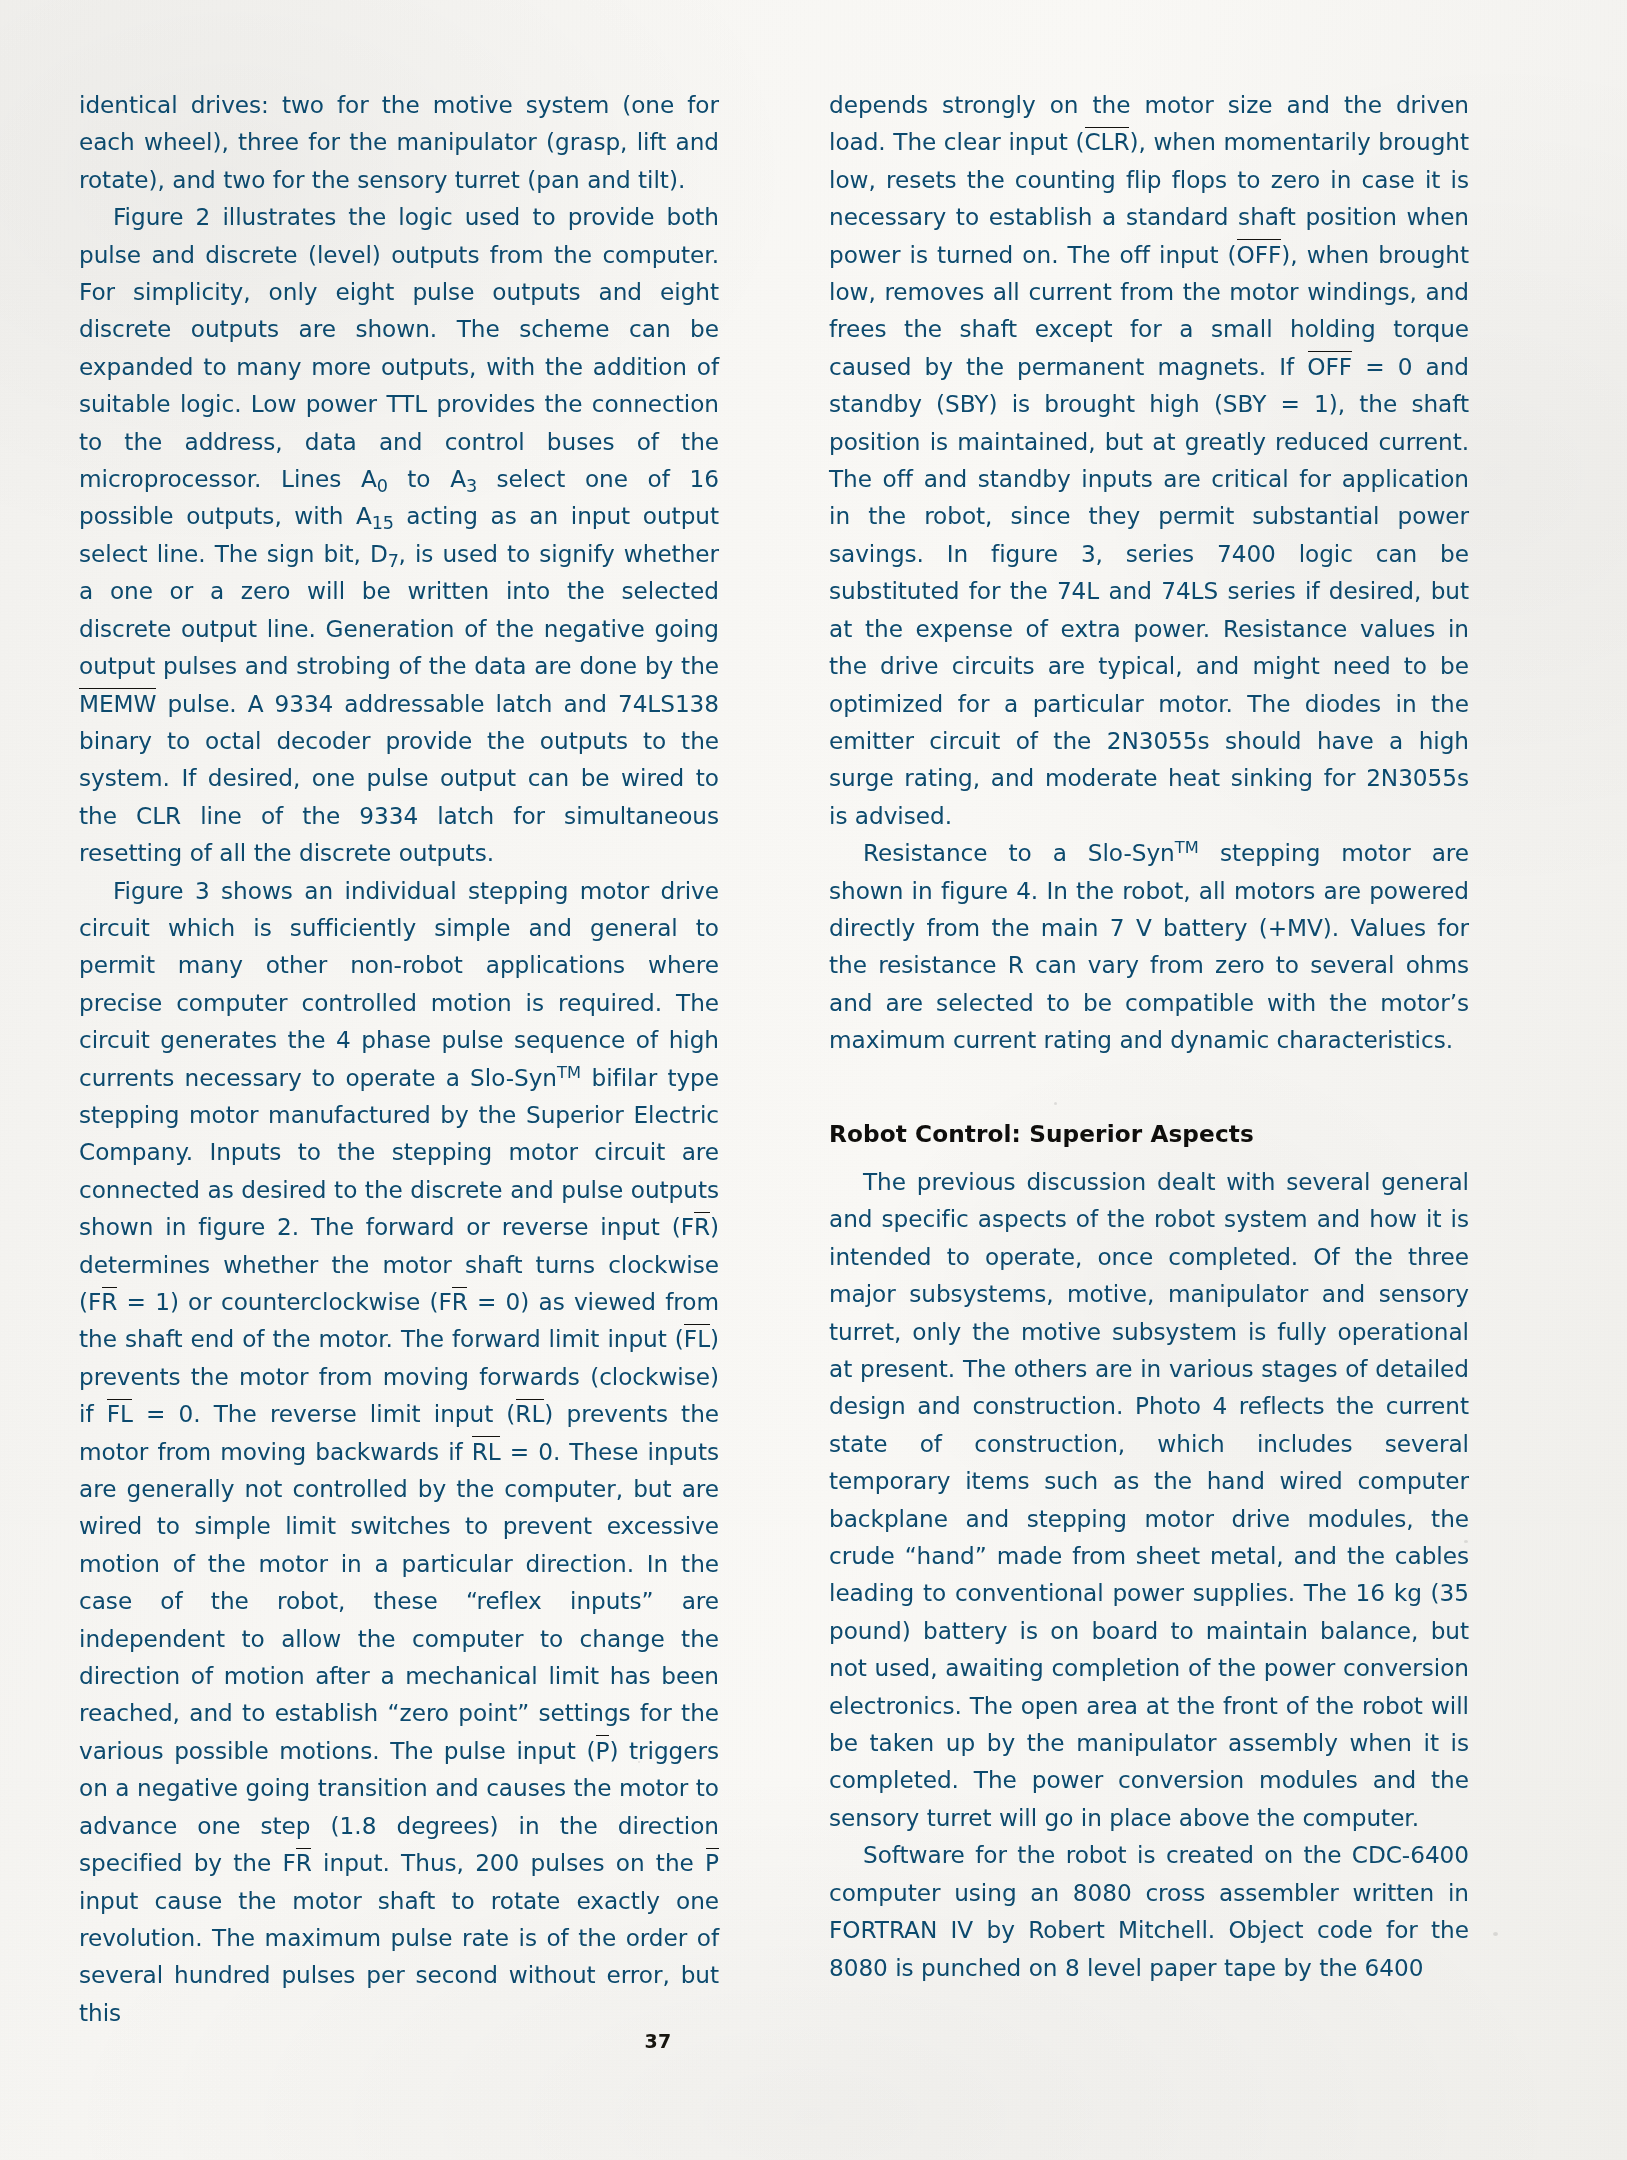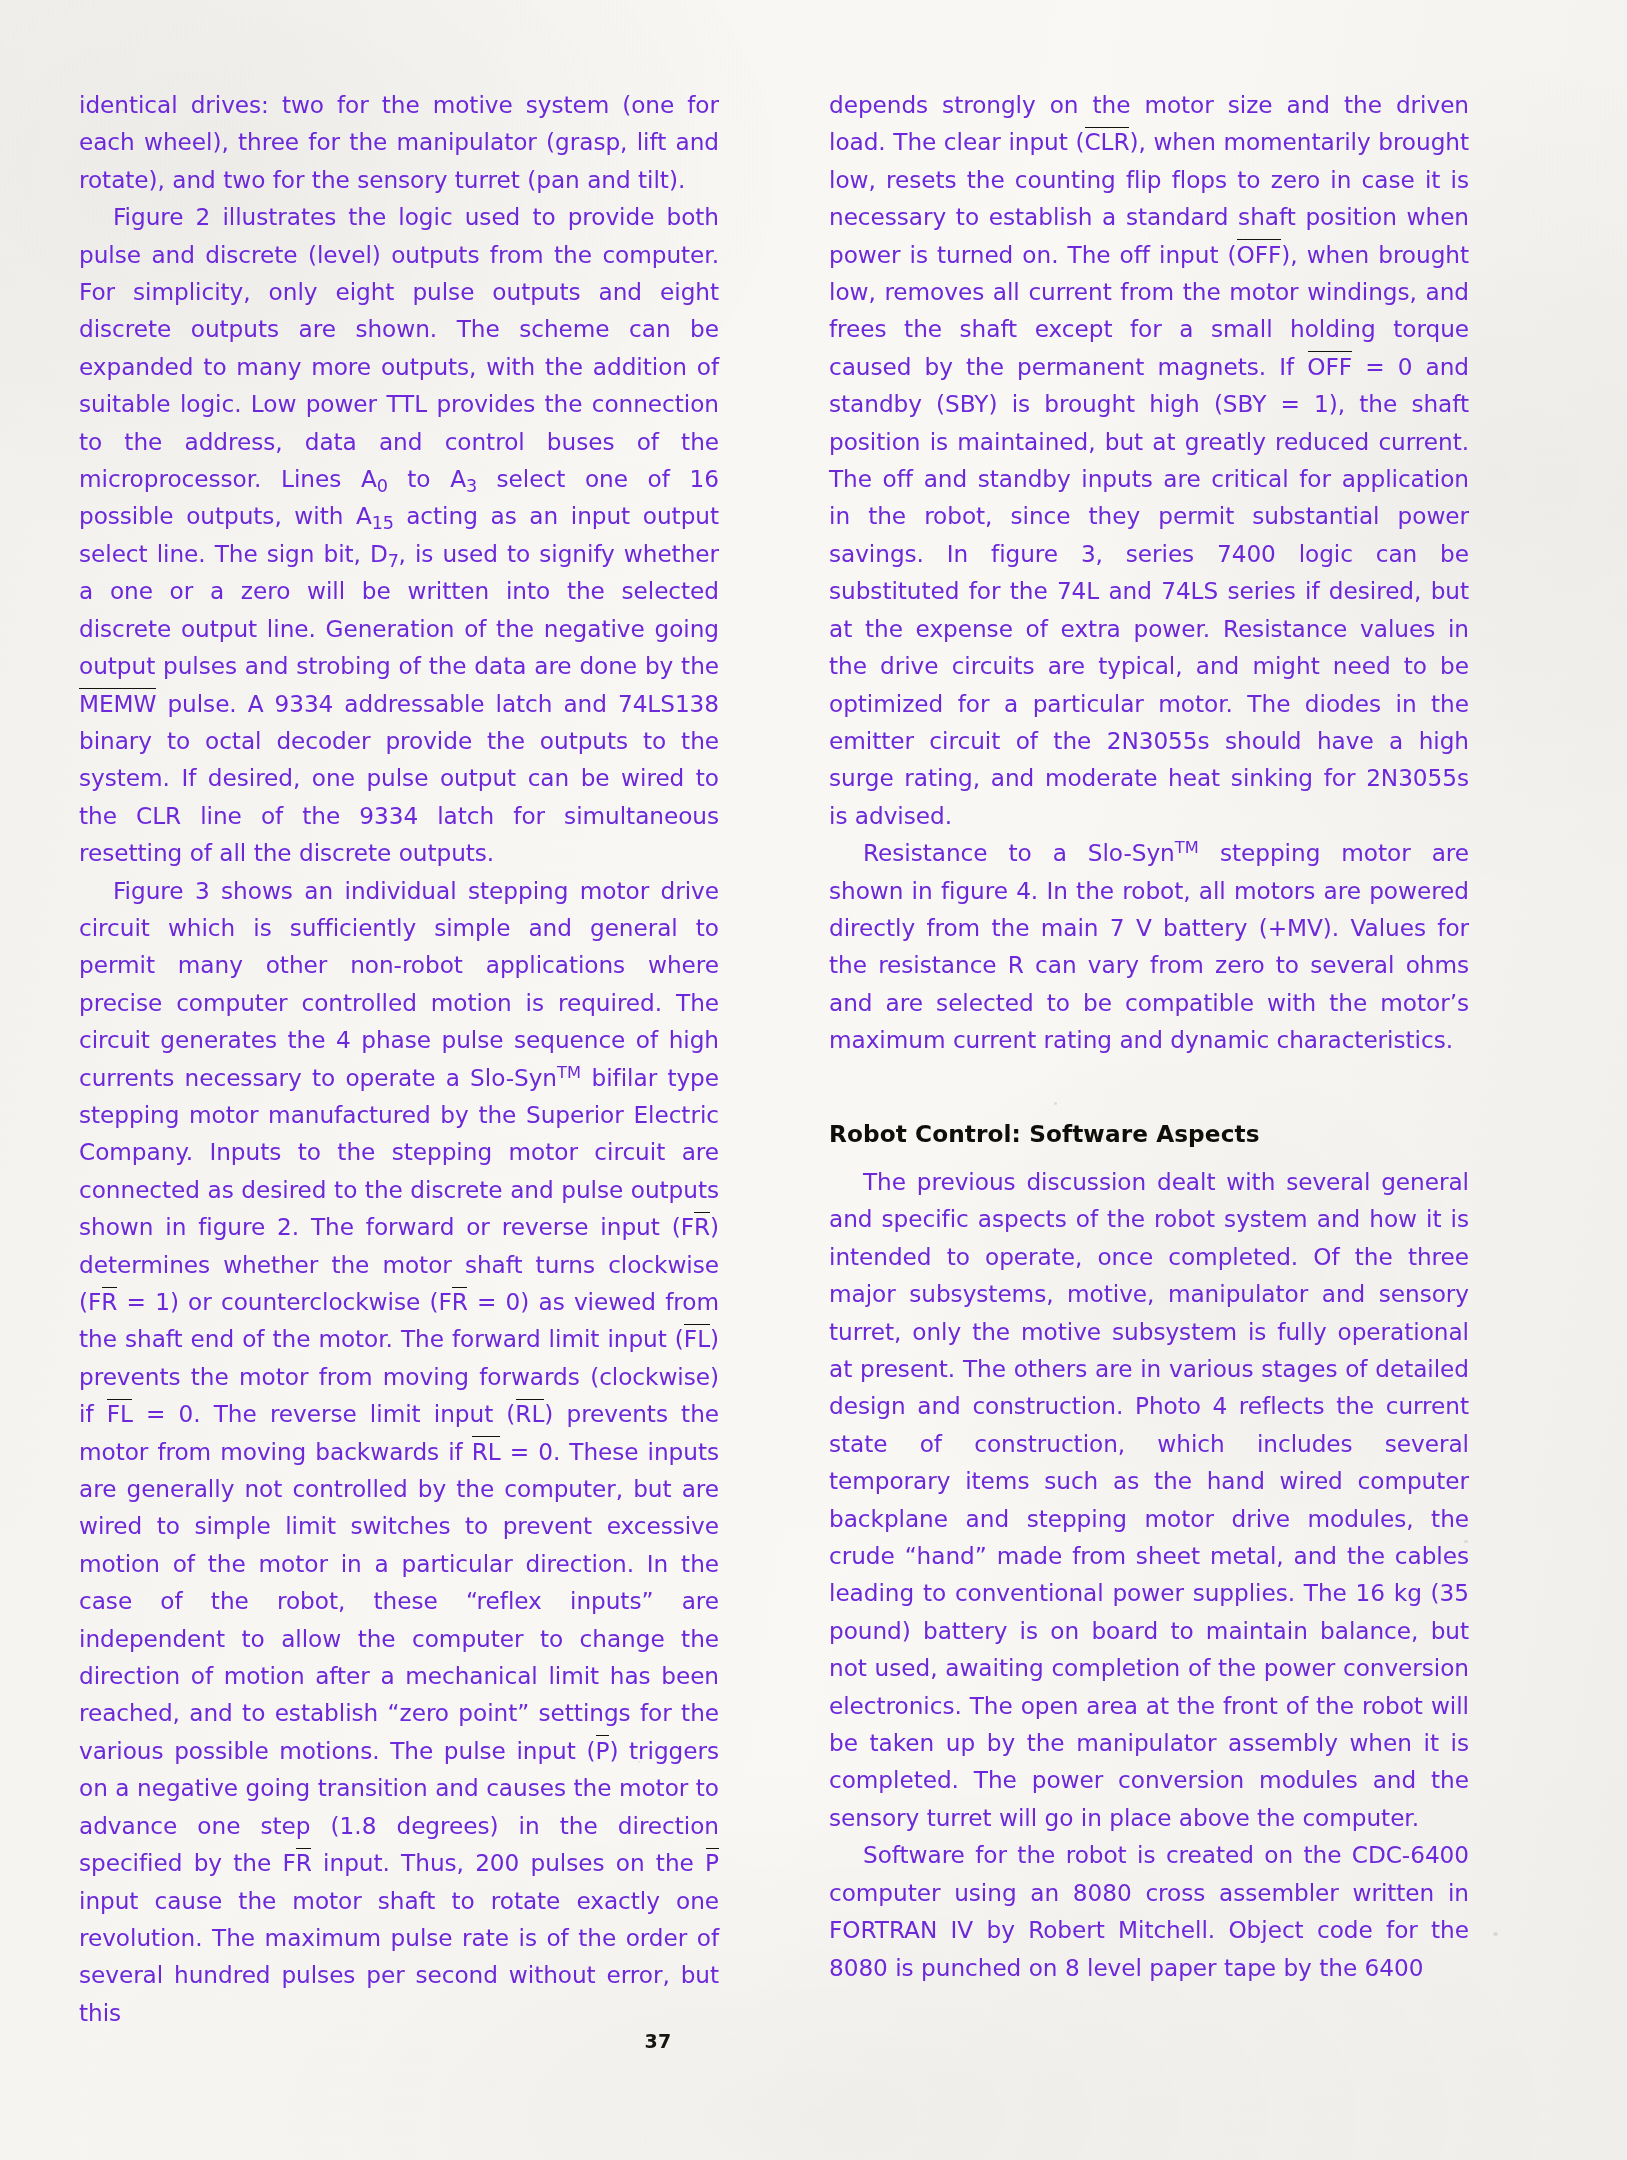--- a/index.html
+++ b/index.html
@@ -50,21 +50,21 @@
   }
   .col {
     width: 640px;
   }
   p {
     margin: 0;
     text-align: justify;
     text-justify: inter-word;
     font-size: 23.2px;
     line-height: 37.4px;
-    color: #6d28d9;
+    color: #0c4a6e;
     letter-spacing: -0.05px;
     word-spacing: 0.1px;
     -webkit-font-smoothing: antialiased;
     text-rendering: optimizeLegibility;
   }
   p.ind { text-indent: 34px; }
   p.noind { text-indent: 0; }
   h2.section {
     margin: 0;
     font-size: 23.2px;
@@ -137,21 +137,21 @@
 
     </div>
 
     <div class="col">
 
       <p class="noind"><span>depends strongly on the motor size and the driven load. The clear input (</span><span class="ov">CLR</span><span>), when momentarily brought low, resets the counting flip flops to zero in case it is necessary to establish a standard shaft position when power is turned on. The off input (</span><span class="ov">OFF</span><span>), when brought low, removes all current from the motor windings, and frees the shaft except for a small holding torque caused by the permanent magnets. If </span><span class="ov">OFF</span><span> = 0 and standby (SBY) is brought high (SBY = 1), the shaft position is maintained, but at greatly reduced current. The off and standby inputs are critical for application in the robot, since they permit substantial power savings. In figure 3, series 7400 logic can be substituted for the 74L and 74LS series if desired, but at the expense of extra power. Resistance values in the drive circuits are typical, and might need to be optimized for a particular motor. The diodes in the emitter circuit of the 2N3055s should have a high surge rating, and moderate heat sinking for 2N3055s is advised.</span></p>
 
       <p class="ind"><span>Resistance to a Slo-Syn</span><sup>TM</sup><span> stepping motor are shown in figure 4. In the robot, all motors are powered directly from the main 7 V battery (+MV). Values for the resistance R can vary from zero to several ohms and are selected to be compatible with the motor’s maximum current rating and dynamic characteristics.</span></p>
 
       <div class="secspace-before"></div>
-      <h2 class="section">Robot Control: Software Aspects</h2>
+      <h2 class="section">Robot Control: Superior Aspects</h2>
       <div class="secspace-after"></div>
 
       <p class="ind"><span>The previous discussion dealt with several general and specific aspects of the robot system and how it is intended to operate, once completed. Of the three major subsystems, motive, manipulator and sensory turret, only the motive subsystem is fully operational at present. The others are in various stages of detailed design and construction. Photo 4 reflects the current state of construction, which includes several temporary items such as the hand wired computer backplane and stepping motor drive modules, the crude “hand” made from sheet metal, and the cables leading to conventional power supplies. The 16 kg (35 pound) battery is on board to maintain balance, but not used, awaiting completion of the power conversion electronics. The open area at the front of the robot will be taken up by the manipulator assembly when it is completed. The power conversion modules and the sensory turret will go in place above the computer.</span></p>
 
       <p class="ind"><span>Software for the robot is created on the CDC-6400 computer using an 8080 cross assembler written in FORTRAN IV by Robert Mitchell. Object code for the 8080 is punched on 8 level paper tape by the 6400</span></p>
 
     </div>
 
   </div>
 

